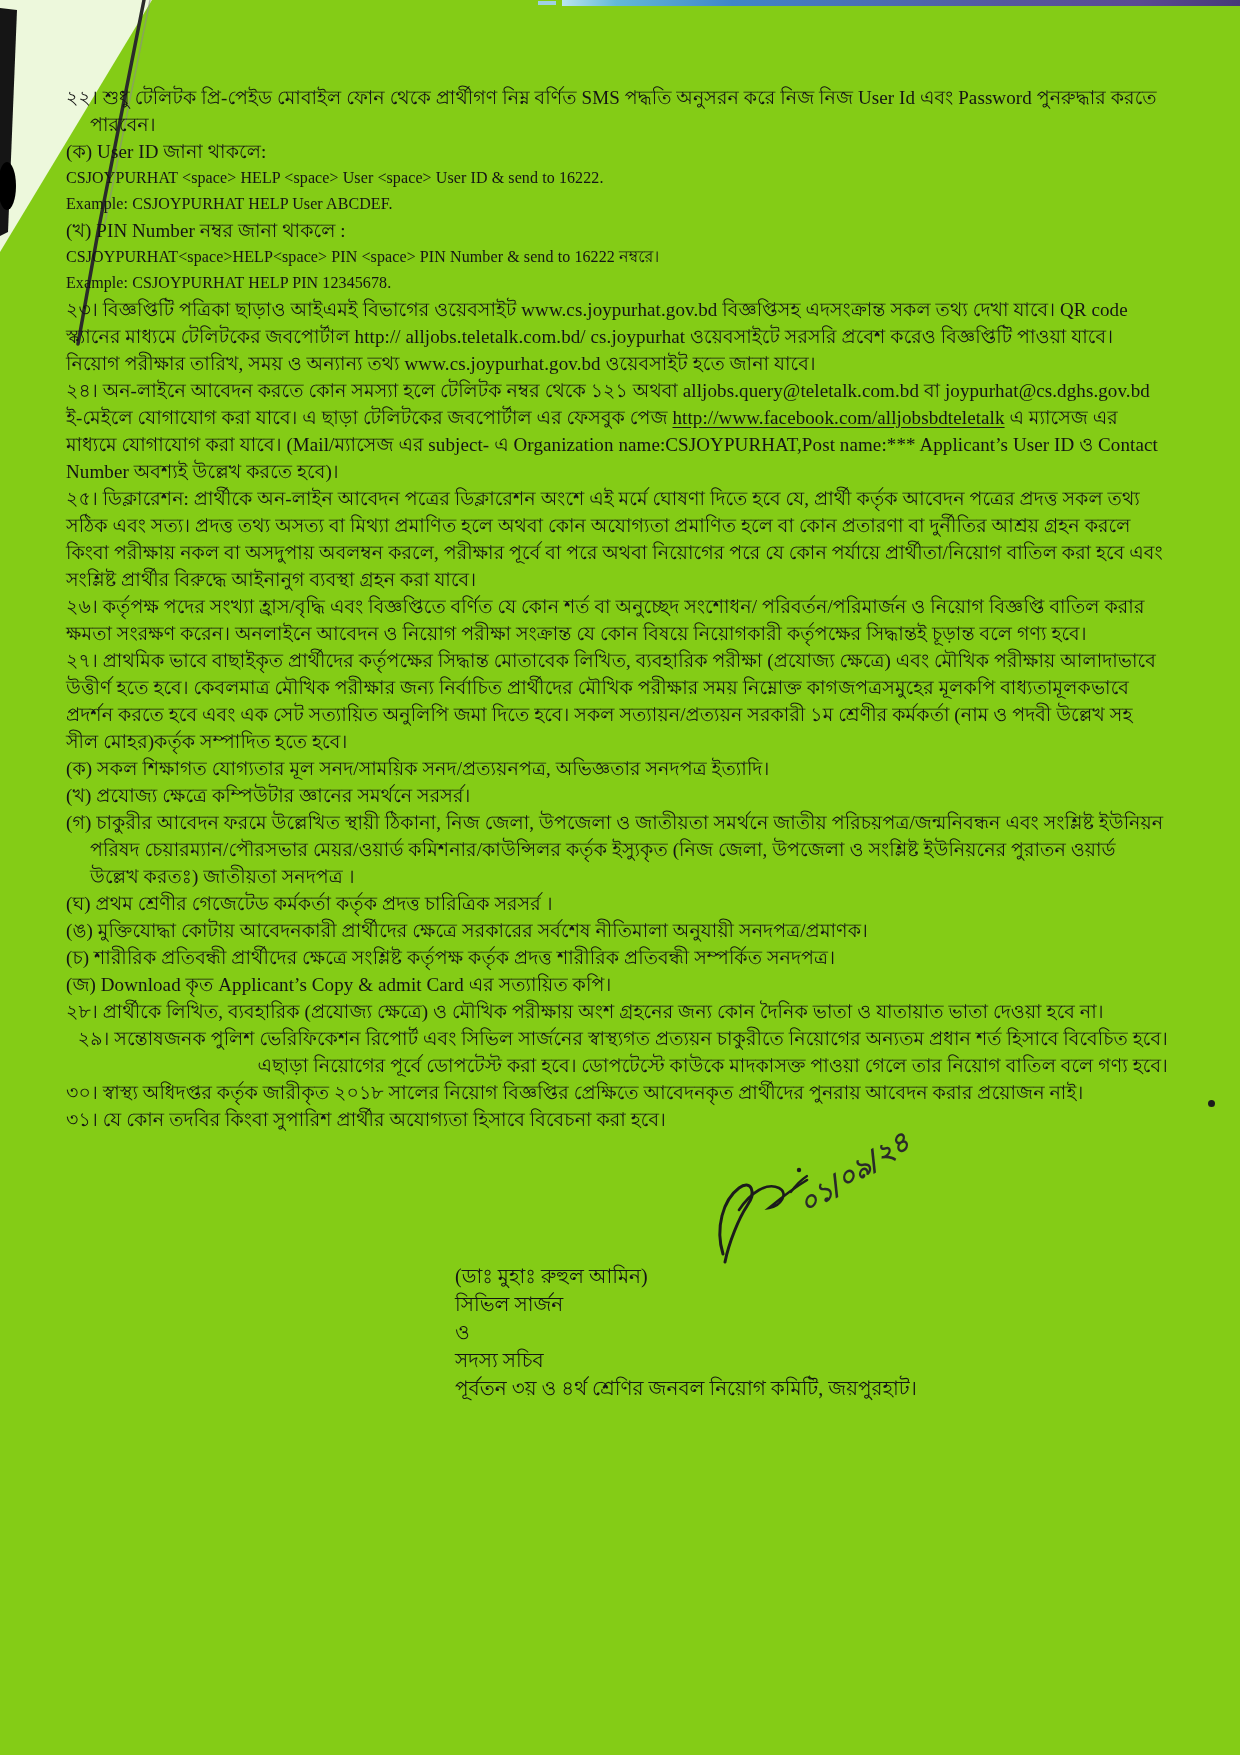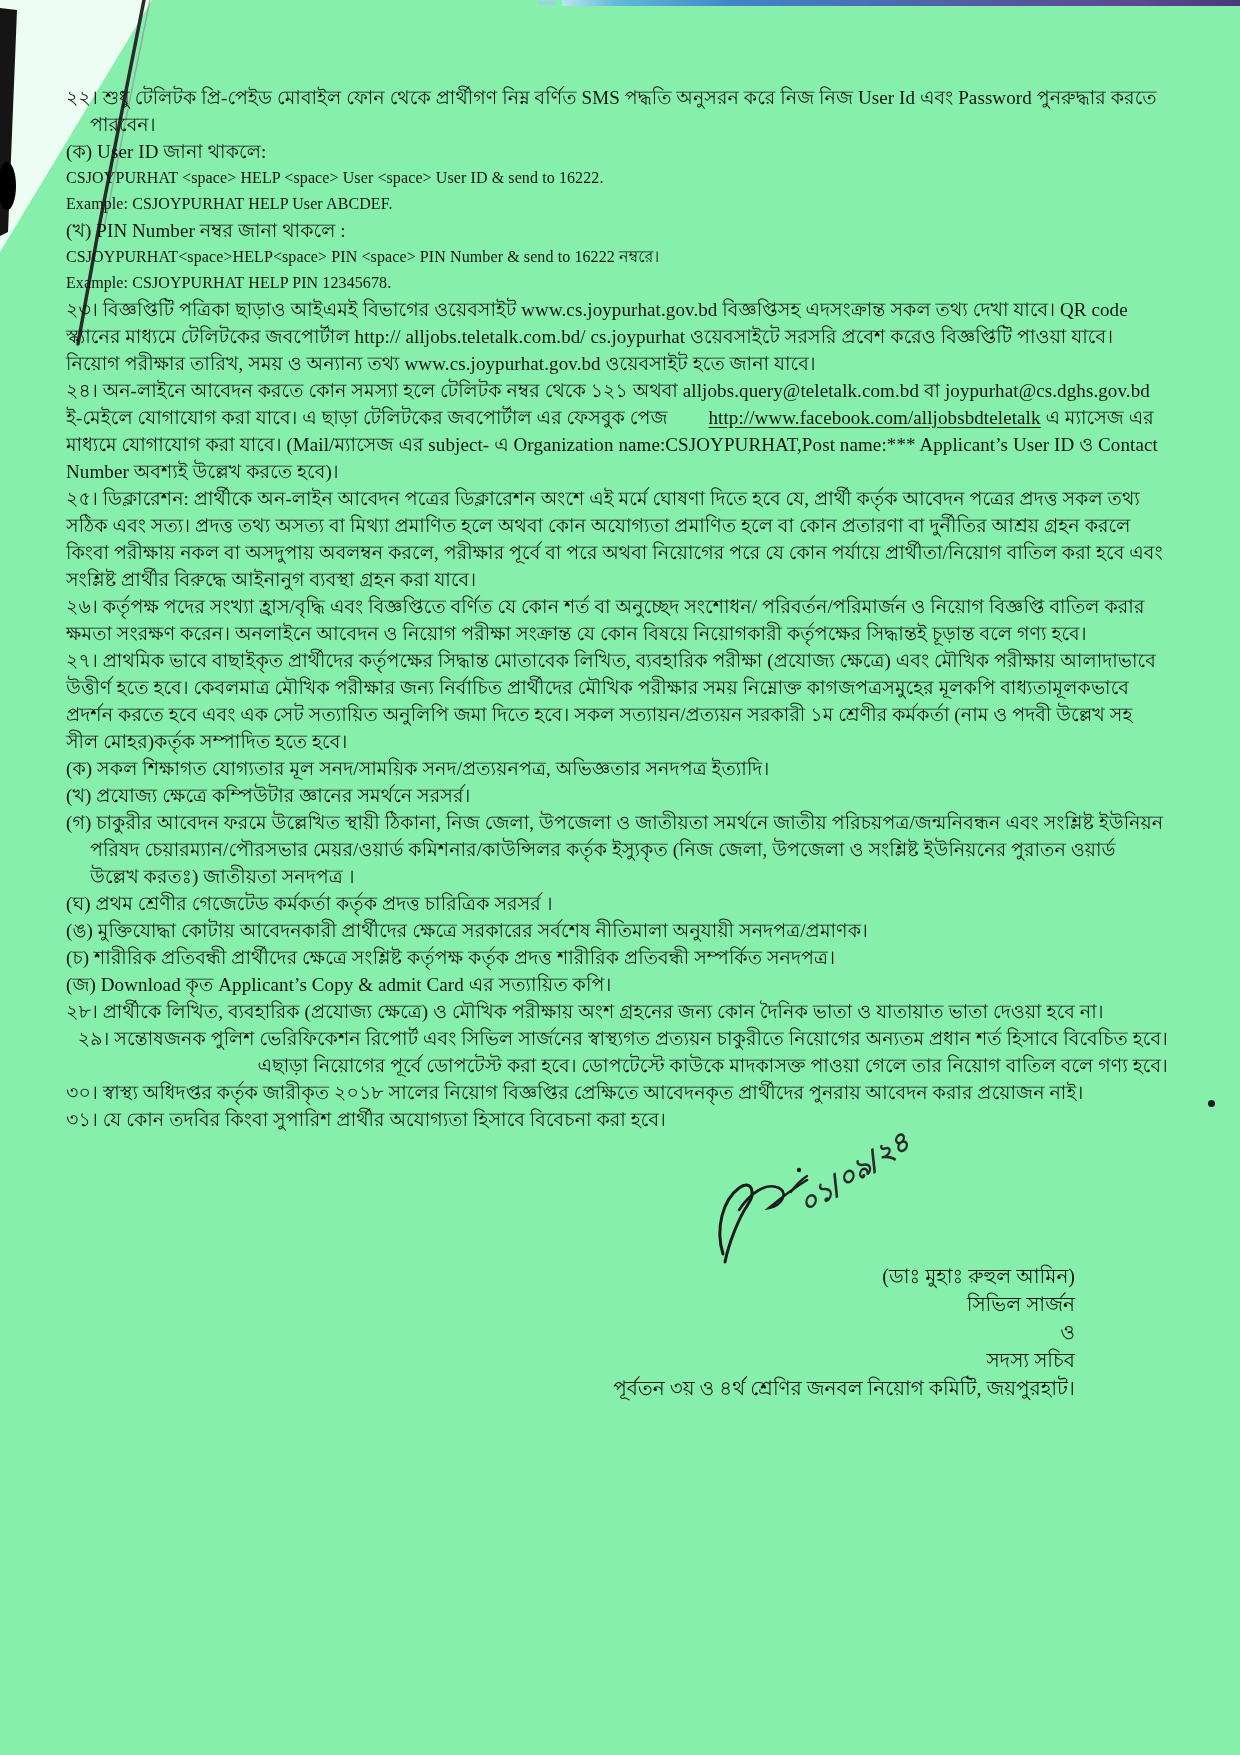--- a/index.html
+++ b/index.html
@@ -2,50 +2,50 @@
 <html><head>
 <meta charset="utf-8">
 <style>
   html,body{margin:0;padding:0;}
   body{
     width:1240px;height:1755px;position:relative;overflow:hidden;
     background:#f6f5f2;
     font-family:"Liberation Serif","DejaVu Serif",serif;
     color:#141414;
   }
-  .page{position:absolute;inset:0;background:#86efac;}
+  .page{position:absolute;inset:0;background:#84cc16;}
   
   .top-strip{position:absolute;top:0;left:562px;width:678px;height:6px;
     background:linear-gradient(90deg,#b9e5f0 0%,#63b9d8 8%,#3f86c8 25%,#4a6fb4 45%,#54589e 65%,#5a4a92 85%,#463a78 100%);}
   .top-strip-dash{position:absolute;top:1px;left:538px;width:18px;height:4px;background:#9fd0e4;}
   .fold-svg{position:absolute;top:0;left:0;}
   .edge-dot{position:absolute;left:1208px;top:1100px;width:7px;height:7px;border-radius:50%;background:#1c1c1c;}
   
   .doc{
     position:absolute;left:66px;top:84px;width:1102px;
     font-size:19px;line-height:27px;letter-spacing:.1px;
     text-align:left;
   }
   .para{margin:0;}
   .latin{font-size:16px;line-height:26px;}
   .hang{padding-left:24px;text-indent:-24px;}
   .hang-wide{padding-left:38px;text-indent:-38px;text-align:right;}
-  u{text-underline-offset:3px;margin-left:36px;}
+  u{text-underline-offset:3px;}
   
   .sig-area{position:absolute;left:590px;top:1140px;width:500px;height:130px;}
   .sig-mark{position:absolute;left:105px;top:18px;}
   .sig-date{
     position:absolute;left:225px;top:42px;display:inline-block;
     transform:rotate(-33deg);transform-origin:left bottom;
     font-size:27px;font-style:italic;font-weight:bold;color:#2a2a2a;
     font-family:"DejaVu Serif","Liberation Serif",serif;
   }
   .sig-block{
     position:absolute;left:455px;top:1262px;width:620px;
-    text-align:right;font-size:20px;line-height:28px;
+    text-align:left;font-size:20px;line-height:28px;
   }
   .sig-line{margin:0;}
 </style>
 </head>
 <body>
 
 <div class="page">
 
   <div class="top-strip"></div>
   <div class="top-strip-dash"></div>

